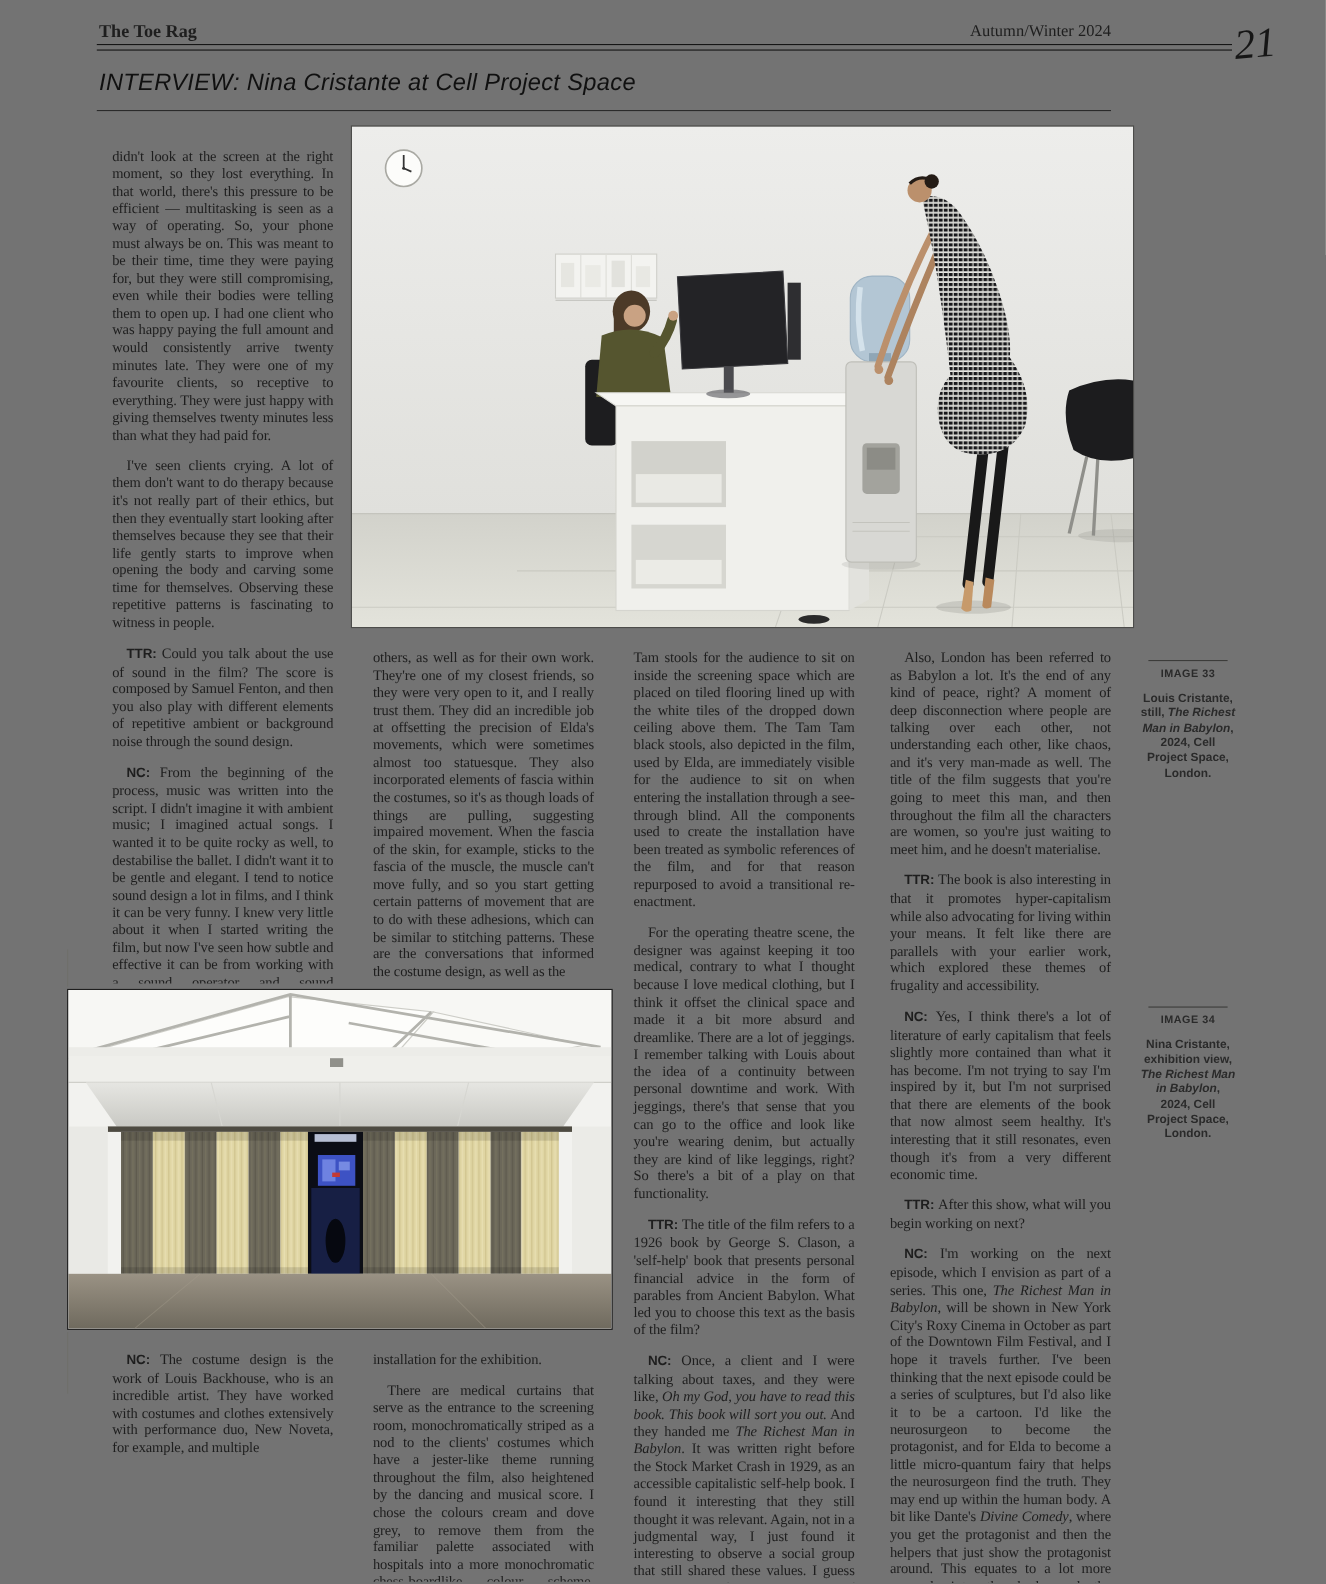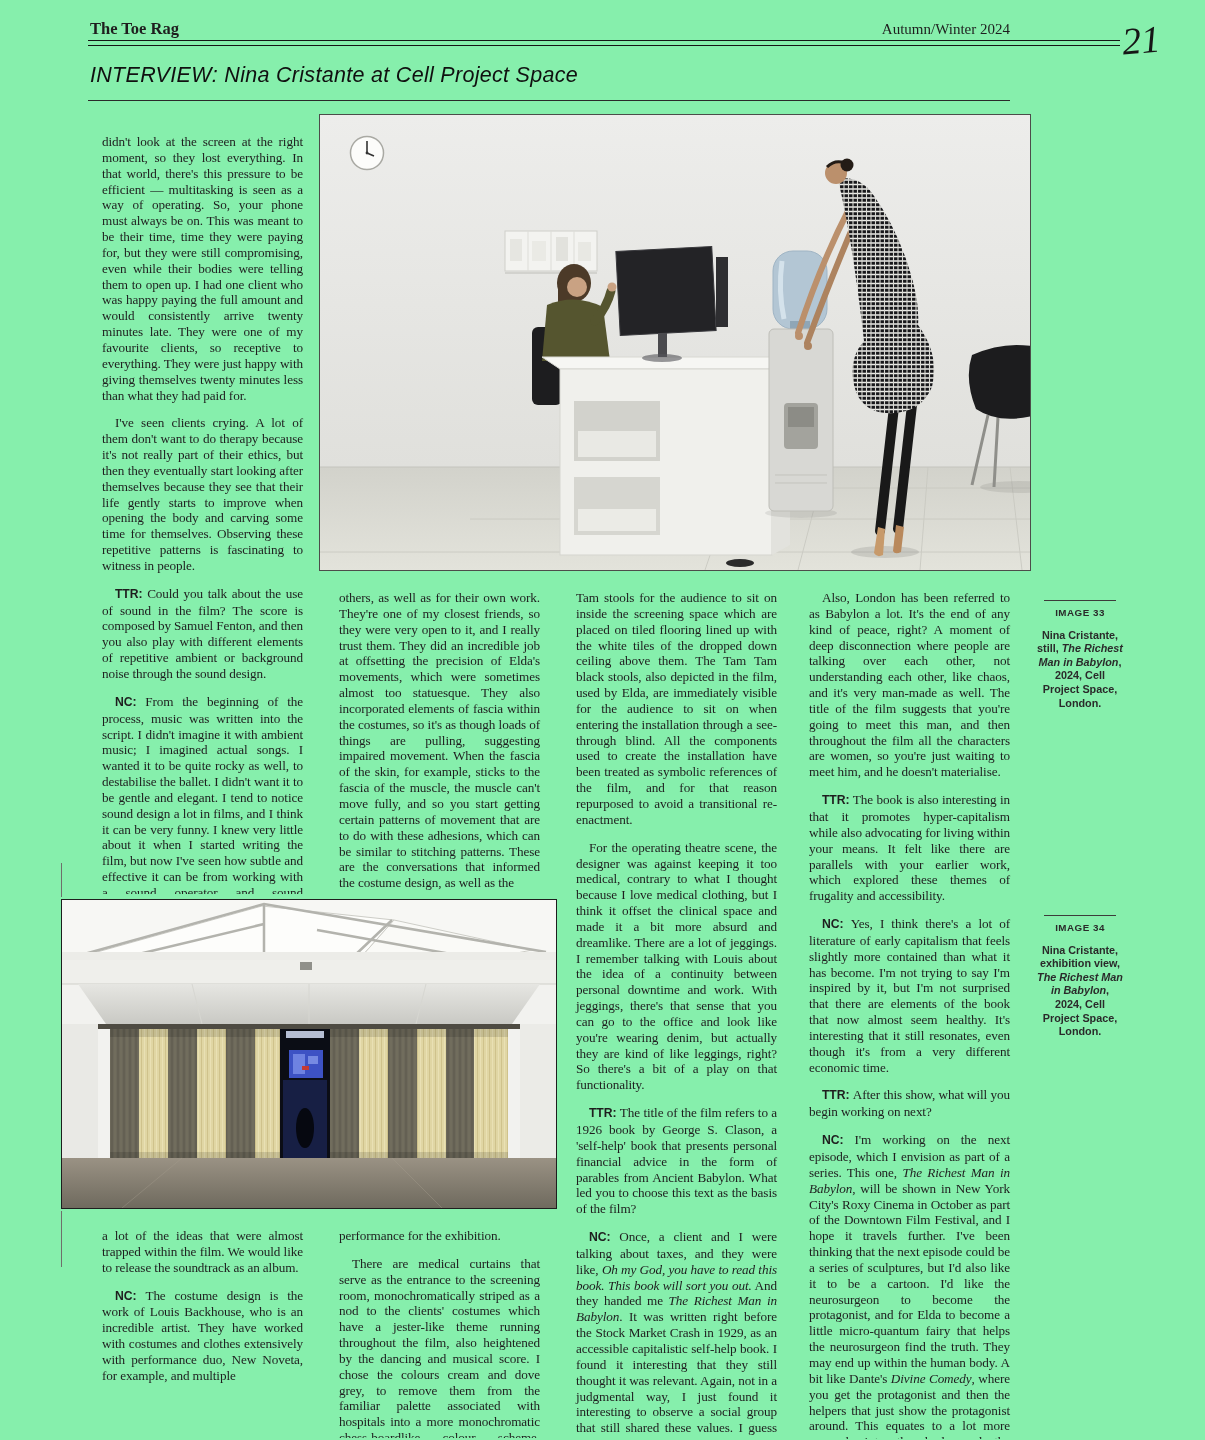--- a/index.html
+++ b/index.html
@@ -1,16 +1,16 @@
 <!DOCTYPE html>
 <html><head>
 <meta charset="utf-8">
 <style>
   html,body{margin:0;padding:0;background:#9a9a98;}
-  .page{position:relative;width:1205px;height:1440px;margin:0 auto;background:#86efac;
+  .page{position:relative;width:1205px;height:1440px;margin:0 auto;background:#737373;
         overflow:hidden;font-family:"Liberation Serif",serif;color:#1e1e1e;}
 
   
   .masthead{position:absolute;left:90px;top:19px;font-size:16.5px;font-weight:700;}
   .issue{position:absolute;left:784px;top:21px;width:226px;text-align:right;font-size:15px;}
   .rule-double{position:absolute;left:88px;top:40px;width:1032px;height:3.5px;
                border-top:1.7px solid #151515;border-bottom:1.7px solid #151515;}
   .page-number{position:absolute;left:1122px;top:18px;font-style:italic;font-size:38px;
                transform:rotate(-5deg);color:#161616;}
   .article-title{position:absolute;left:90px;top:63px;font-family:"Liberation Sans",sans-serif;
@@ -256,32 +256,31 @@
       <p class="ind"><span class="spk">NC: </span><span>Once, a client and I were talking about taxes, and they were like, </span><span class="it">Oh my God, you have to read this book. This book will sort you out.</span><span> And they handed me </span><span class="it">The Richest Man in Babylon</span><span>. It was written right before the Stock Market Crash in 1929, as an accessible capitalistic self-help book. I found it interesting that they still thought it was relevant. Again, not in a judgmental way, I just found it interesting to observe a social group that still shared these values. I guess this is a Bible for a certain group of people. The book probably would have been handed down from family, or a mentor figure.</span></p>
     </div>
   <div class="col" id="col4">
       <p class="ind"><span>Also, London has been referred to as Babylon a lot. It's the end of any kind of peace, right? A moment of deep disconnection where people are talking over each other, not understanding each other, like chaos, and it's very man-made as well. The title of the film suggests that you're going to meet this man, and then throughout the film all the characters are women, so you're just waiting to meet him, and he doesn't materialise.</span></p>
       <p class="ind"><span class="spk">TTR: </span><span>The book is also interesting in that it promotes hyper-capitalism while also advocating for living within your means. It felt like there are parallels with your earlier work, which explored these themes of frugality and accessibility.</span></p>
       <p class="ind"><span class="spk">NC: </span><span>Yes, I think there's a lot of literature of early capitalism that feels slightly more contained than what it has become. I'm not trying to say I'm inspired by it, but I'm not surprised that there are elements of the book that now almost seem healthy. It's interesting that it still resonates, even though it's from a very different economic time.</span></p>
       <p class="ind"><span class="spk">TTR: </span><span>After this show, what will you begin working on next?</span></p>
       <p class="ind"><span class="spk">NC: </span><span>I'm working on the next episode, which I envision as part of a series. This one, </span><span class="it">The Richest Man in Babylon</span><span>, will be shown in New York City's Roxy Cinema in October as part of the Downtown Film Festival, and I hope it travels further. I've been thinking that the next episode could be a series of sculptures, but I'd also like it to be a cartoon. I'd like the neurosurgeon to become the protagonist, and for Elda to become a little micro-quantum fairy that helps the neurosurgeon find the truth. They may end up within the human body. A bit like Dante's </span><span class="it">Divine Comedy</span><span>, where you get the protagonist and then the helpers that just show the protagonist around. This equates to a lot more research into the body and the anatomy of consciousness. </span><span class="endmark">◄</span></p>
     </div>
   <div class="col" id="col1bot">
-      <p><span>a lot of the ideas that were almost trapped within the film. We would like to release the soundtrack as an album.</span></p>
       <p class="ind"><span class="spk">NC: </span><span>The costume design is the work of Louis Backhouse, who is an incredible artist. They have worked with costumes and clothes extensively with performance duo, New Noveta, for example, and multiple</span></p>
     </div>
   <div class="col" id="col2bot">
-      <p><span>performance for the exhibition.</span></p>
+      <p><span>installation for the exhibition.</span></p>
       <p class="ind"><span>There are medical curtains that serve as the entrance to the screening room, monochromatically striped as a nod to the clients' costumes which have a jester-like theme running throughout the film, also heightened by the dancing and musical score. I chose the colours cream and dove grey, to remove them from the familiar palette associated with hospitals into a more monochromatic chess-boardlike colour scheme. Emphasising this are the black Tam</span></p>
     </div>
 
   <div class="caption" id="caption33">
     <div class="cap-rule"></div>
     <div class="cap-label">IMAGE 33</div>
-    <div class="cap-text"><span>Nina Cristante, still, </span><span class="it">The Richest Man in Babylon</span><span>, 2024, Cell Project Space, London.</span></div>
+    <div class="cap-text"><span>Louis Cristante, still, </span><span class="it">The Richest Man in Babylon</span><span>, 2024, Cell Project Space, London.</span></div>
   </div>
   <div class="caption" id="caption34">
     <div class="cap-rule"></div>
     <div class="cap-label">IMAGE 34</div>
     <div class="cap-text"><span>Nina Cristante, exhibition view, </span><span class="it">The Richest Man in Babylon</span><span>, 2024, Cell Project Space, London.</span></div>
   </div>
 
 </div>
 
 </body></html>

